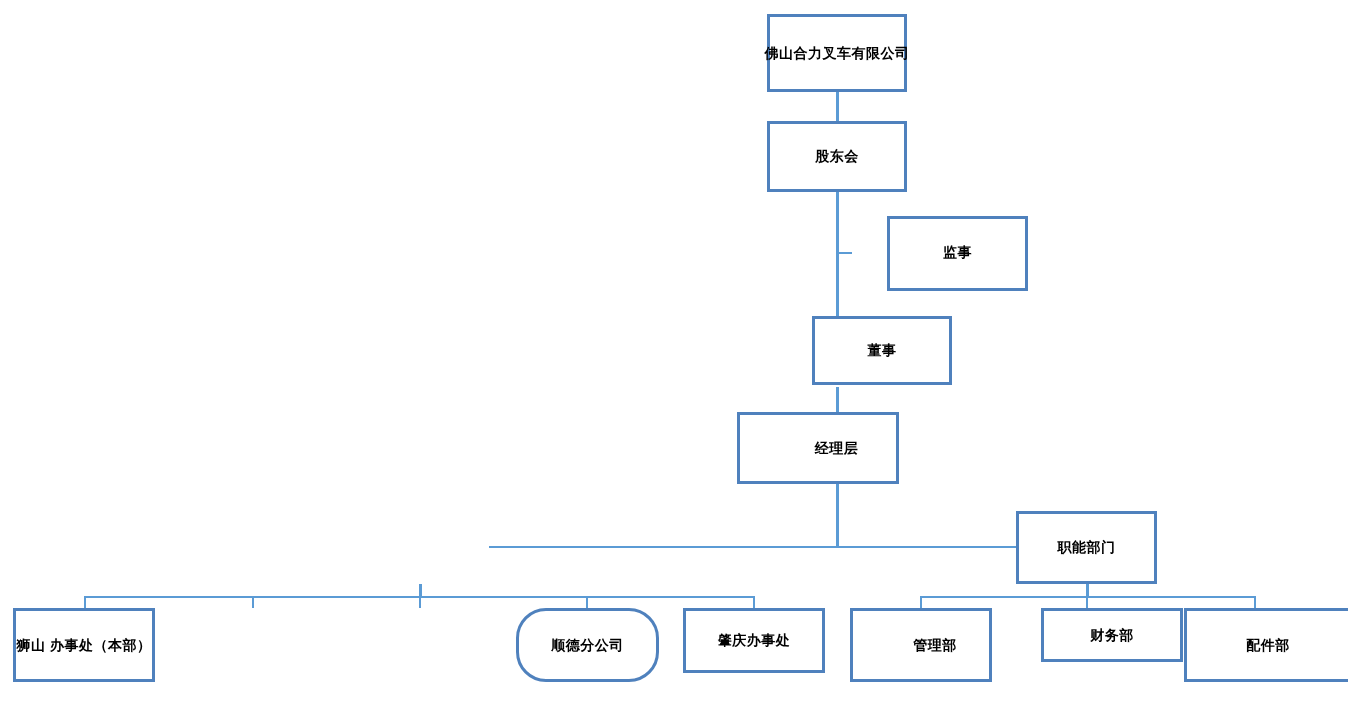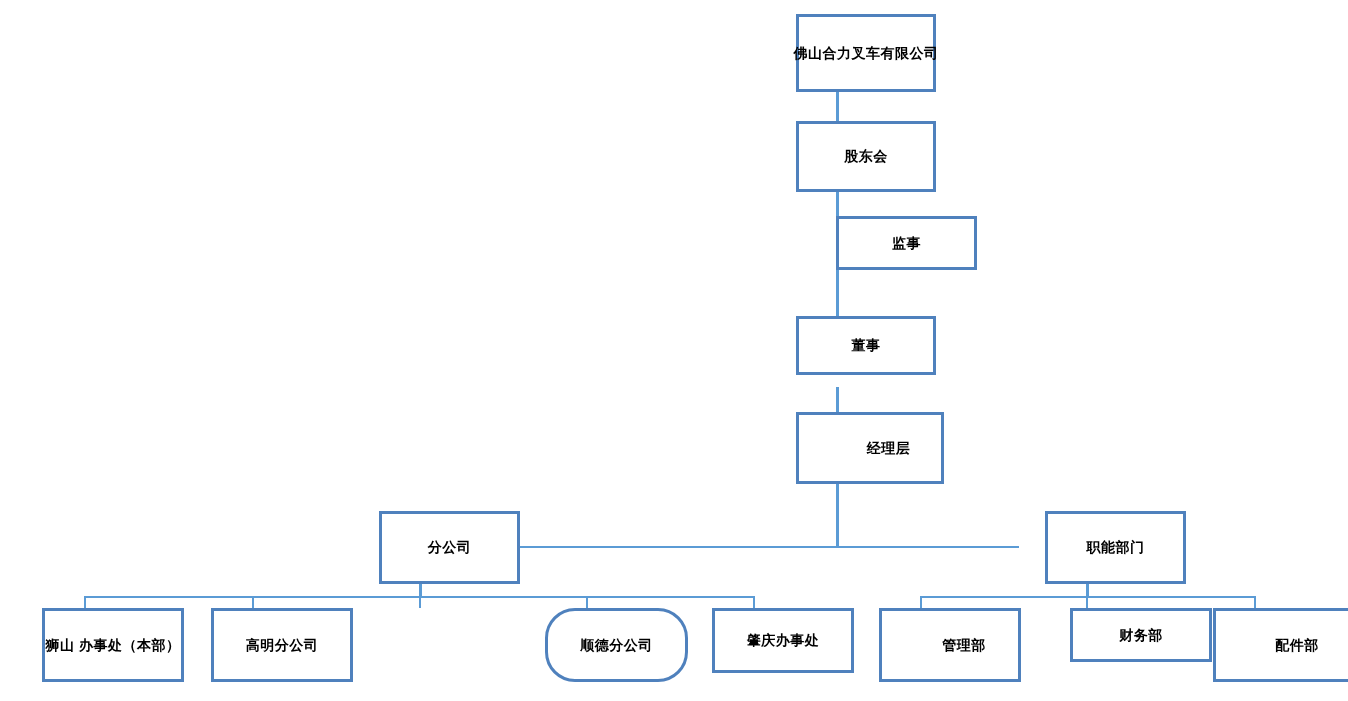--- a/index.html
+++ b/index.html
@@ -20,21 +20,20 @@
   }
   .node {
     position: absolute;
     box-sizing: border-box;
     background: #ffffff;
     border: 3px solid #4f81bd;
     display: flex;
     align-items: center;
     justify-content: center;
     z-index: 3;
-    margin-left: 29px;
   }
   .node-label {
     font-size: 14px;
     font-weight: bold;
     color: #000000;
     line-height: 1.2;
     text-align: center;
     white-space: nowrap;
     letter-spacing: 0.5px;
   }
@@ -93,47 +92,41 @@
   <div class="conn thin v" style="left:1254px; top:596px; height:12px;"></div>
 
   <div class="node root" style="left:767px; top:14px; width:140px; height:78px;">
     <span class="node-label">佛山合力叉车有限公司</span>
   </div>
 
   <div class="node level2" style="left:767px; top:121px; width:140px; height:71px;">
     <span class="node-label">股东会</span>
   </div>
 
-  <div class="node aside" style="left:807px; top:216px; width:141px; height:54px;">
+  <div class="node aside" style="left:887px; top:216px; width:141px; height:75px;font-family:Liberation Mono, monospace;">
     <span class="node-label">监事</span>
   </div>
 
-  <div class="node level3" style="left:767px; top:316px; width:140px; height:59px;">
+  <div class="node level3" style="left:812px; top:316px; width:140px; height:69px;">
     <span class="node-label">董事</span>
   </div>
 
-  <div class="node level4" style="left:767px; top:412px; width:148px; height:72px;padding-left:37px;">
+  <div class="node level4" style="left:737px; top:412px; width:162px; height:72px;padding-left:37px;">
     <span class="node-label">经理层</span>
   </div>
 
-  <div class="node group" style="left:350px; top:511px; width:141px; height:73px;">
-    <span class="node-label">分公司</span>
-  </div>
 
   <div class="node group" style="left:1016px; top:511px; width:141px; height:73px;">
     <span class="node-label">职能部门</span>
   </div>
 
   <div class="node leaf" style="left:13px; top:608px; width:142px; height:74px;">
     <span class="node-label">狮山 办事处（本部）</span>
   </div>
 
-  <div class="node leaf" style="left:182px; top:608px; width:142px; height:74px;">
-    <span class="node-label">高明分公司</span>
-  </div>
 
 
   <div class="node leaf" style="left:516px; top:608px; width:143px; height:74px;border-radius:30px;">
     <span class="node-label">顺德分公司</span>
   </div>
 
   <div class="node leaf" style="left:683px; top:608px; width:142px; height:65px;">
     <span class="node-label">肇庆办事处</span>
   </div>
 

